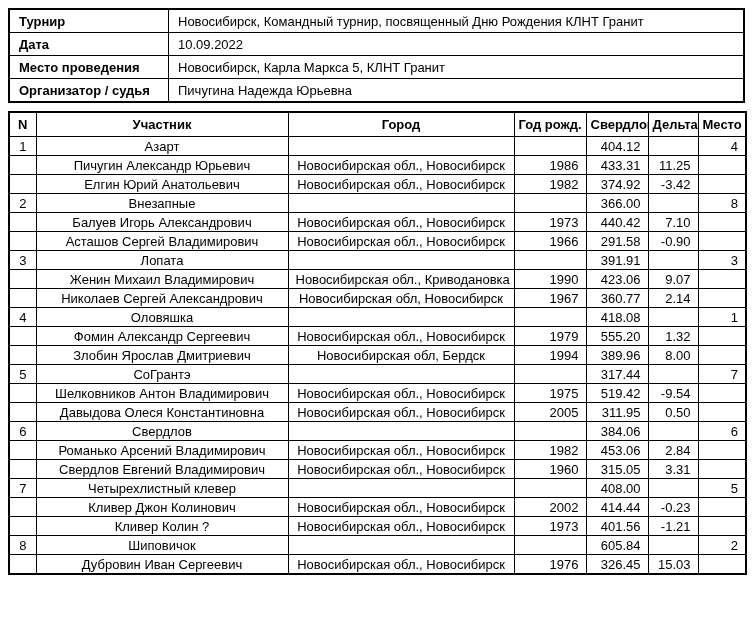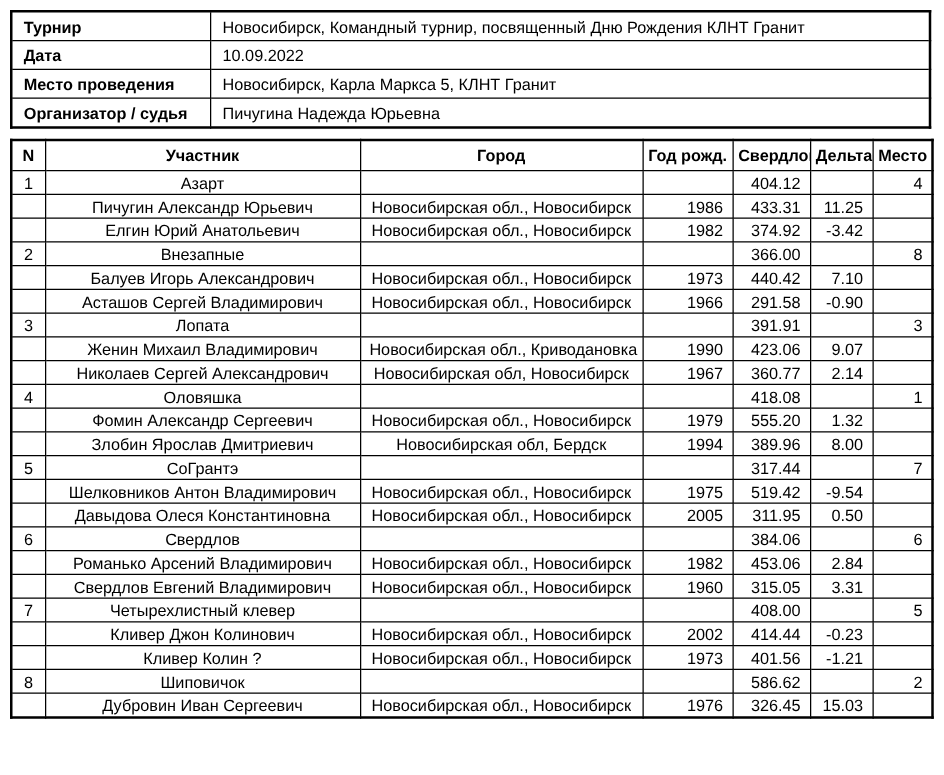--- a/index.html
+++ b/index.html
@@ -285,21 +285,21 @@
       <td class="num">1973</td>
       <td class="num">401.56</td>
       <td class="num">-1.21</td>
       <td class="num"></td>
     </tr>
         <tr class="team-row">
       <td class="c-n">8</td>
       <td class="c-part">Шиповичок</td>
       <td class="c-city"></td>
       <td class="num"></td>
-      <td class="num">586.62</td>
+      <td class="num">605.84</td>
       <td class="num"></td>
       <td class="num">2</td>
     </tr>
         <tr class="player-row">
       <td class="c-n"></td>
       <td class="c-part">Дубровин Иван Сергеевич</td>
       <td class="c-city">Новосибирская обл., Новосибирск</td>
       <td class="num">1976</td>
       <td class="num">326.45</td>
       <td class="num">15.03</td>

